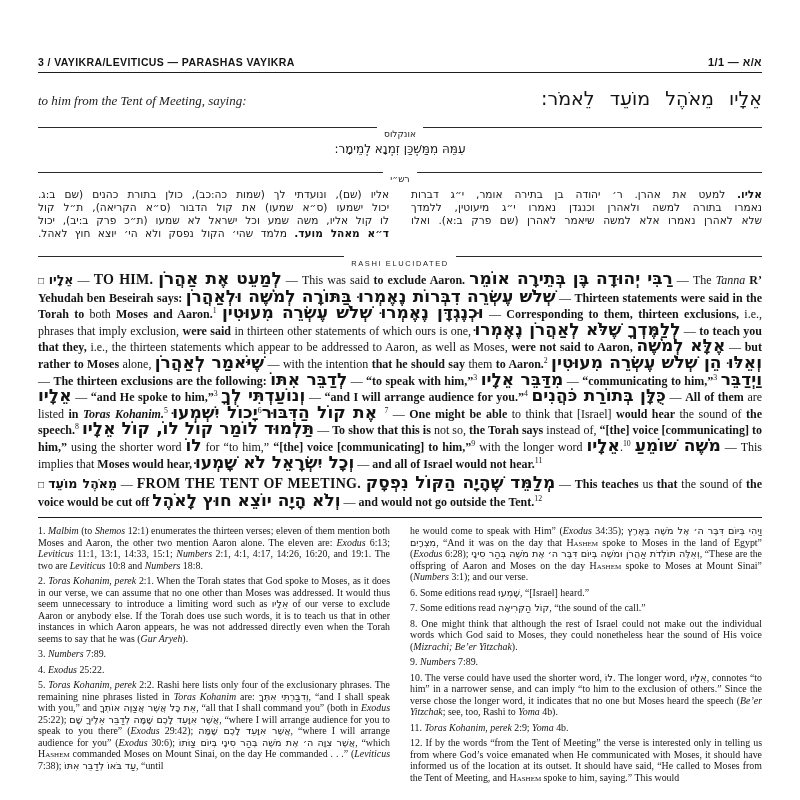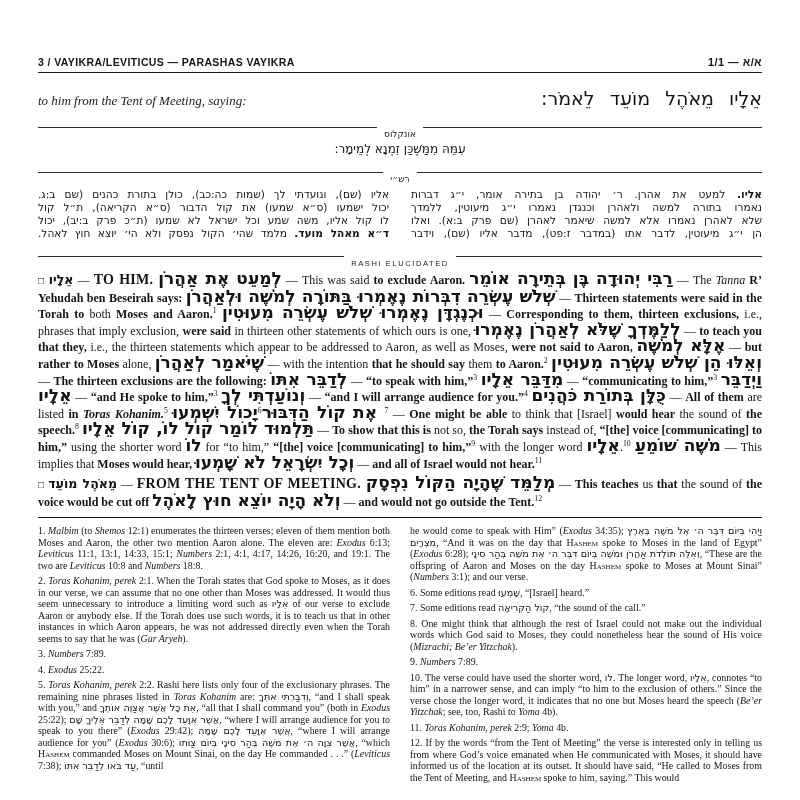--- a/index.html
+++ b/index.html
@@ -95,21 +95,20 @@
     <span class="div-line"></span>
     <span class="div-label heb">רש״י</span>
     <span class="div-line"></span>
   </div>
 
   <div class="rashi-cols">
     <div class="rashi-col">
         <div class="rashi-line"><span class="s-rb">אליו.</span><span class="s-r"> למעט את אהרן. ר׳ יהודה בן בתירה אומר, י״ג דברות</span></div>
         <div class="rashi-line"><span class="s-r">נאמרו בתורה למשה ולאהרן וכנגדן נאמרו י״ג מיעוטין, ללמדך</span></div>
         <div class="rashi-line"><span class="s-r">שלא לאהרן נאמרו אלא למשה שיאמר לאהרן (שם פרק ב:א). ואלו</span></div>
-        <div class="rashi-line"><span class="s-r">הן י״ג מיעוטין, לדבר אתו (במדבר ז:פט), מדבר אליו (שם), וידבר</span></div>
       </div>
     <div class="rashi-col">
         <div class="rashi-line"><span class="s-r">אליו (שם), ונועדתי לך (שמות כה:כב), כולן בתורת כהנים (שם ב:ג.</span></div>
         <div class="rashi-line"><span class="s-r">יכול ישמעו (ס״א שמעו) את קול הדבור (ס״א הקריאה), ת״ל קול</span></div>
         <div class="rashi-line"><span class="s-r">לו קול אליו, משה שמע וכל ישראל לא שמעו (ת״כ פרק ב:יב), יכול</span></div>
         <div class="rashi-line"><span class="s-rb">ד״א מאהל מועד.</span><span class="s-r"> מלמד שהי׳ הקול נפסק ולא הי׳ יוצא חוץ לאהל.</span></div>
       </div>
   </div>
 
   <div class="divider">

